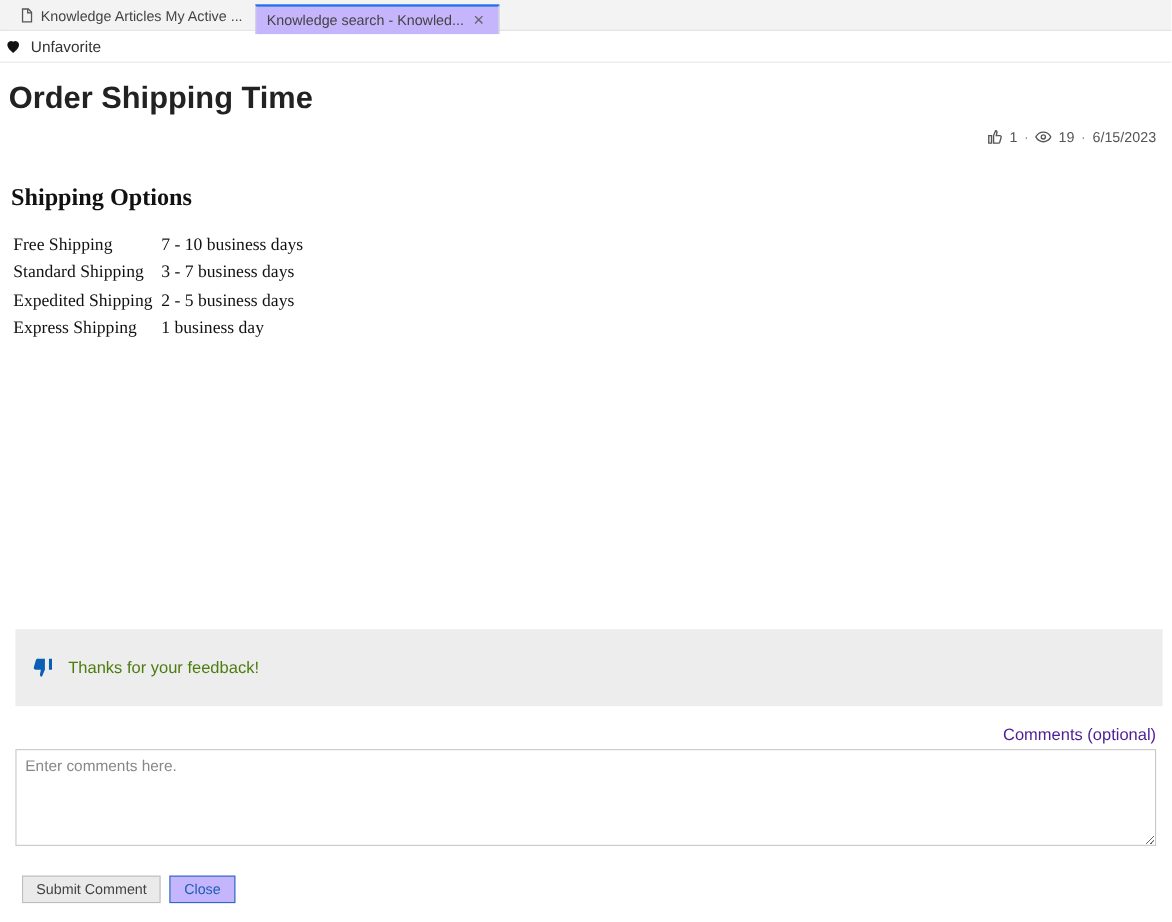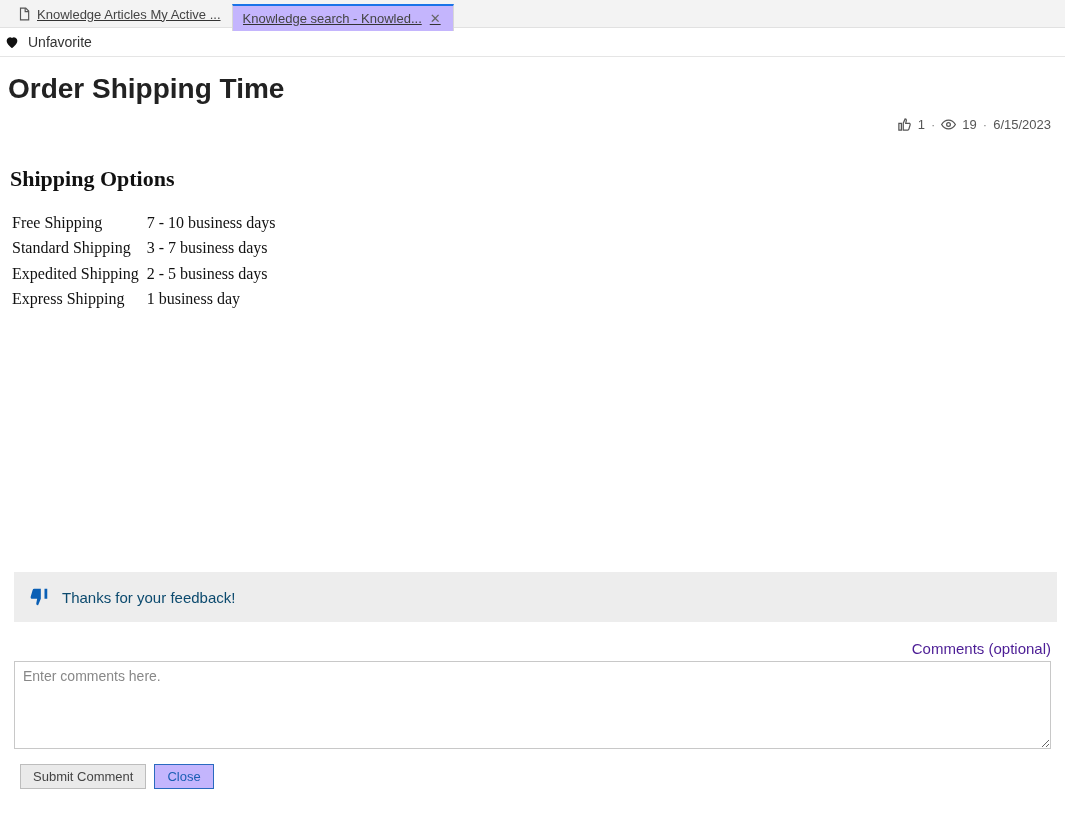--- a/index.html
+++ b/index.html
@@ -11,21 +11,20 @@
       background: #fff;
     }
     .tabbar {
       display: flex;
       align-items: stretch;
       background: #f3f3f3;
       border-bottom: 1px solid #e1e1e1;
       height: 28px;
       padding-left: 6px;
       gap: 0;
-      text-decoration: underline;
     }
     .tab {
       display: flex;
       align-items: center;
       gap: 6px;
       padding: 0 10px;
       font-size: 13px;
       color: #444;
       border: 1px solid transparent;
       border-bottom: none;
@@ -106,41 +105,41 @@
     .ship-table td { padding: 2px 6px 2px 2px; vertical-align: top; }
 
     .spacer { height: 260px; }
 
     .feedback-bar {
       margin: 0 0 0 6px;
       background: #ededed;
       display: flex;
       align-items: center;
       gap: 12px;
-      padding: 14px 14px;
+      padding: 24px 14px;
       font-size: 15px;
-      color: #0c4a6e;
+      color: #4d7c0f;
     }
     .thumb-icon { width: 22px; height: 22px; }
 
     .comments-wrap { padding: 8px 6px 6px 6px; }
     .comments-label { font-size: 15px; color: #4c1d95; margin: 10px 0 4px 2px; text-align: right; }
     textarea.comments {
       width: 100%;
       height: 88px;
       resize: both;
       font-family: "Segoe UI", Arial, sans-serif;
       font-size: 14px;
       color: #444;
       padding: 6px 8px;
       border: 1px solid #c8c8c8;
     }
     textarea.comments::placeholder { color: #888; }
 
-    .btn-row { display: flex; gap: 8px; margin-top: 12px; padding-left:6px; }
+    .btn-row { display: flex; gap: 8px; margin-top: 24px; padding-left:6px; }
     .btn {
       font-size: 13px;
       padding: 4px 12px;
       border: 1px solid #bdbdbd;
       background: #eaeaea;
       color: #444;
       cursor: pointer;
     }
     .btn.secondary {
       background: #c4b5fd;

